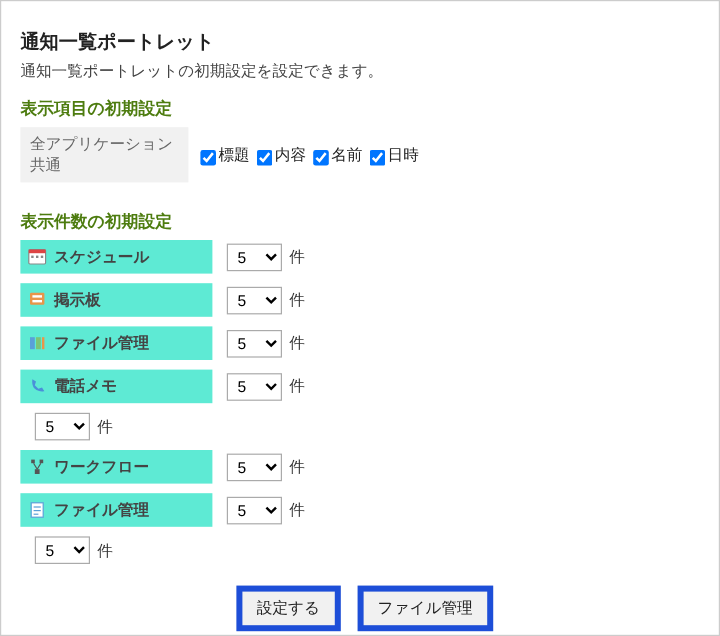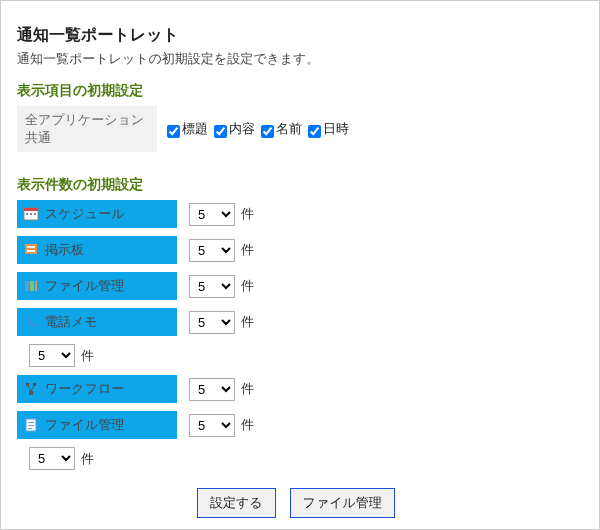--- a/index.html
+++ b/index.html
@@ -51,29 +51,30 @@
     color: #222;
   }
   .checks label { display: flex; align-items: flex-end; gap: 2px; }
   .checks input[type=checkbox] { margin: 0; }
   .count-section .count-row {
     display: flex;
     align-items: center;
     margin-bottom: 8px;
   }
   .count-label {
-    background: #0ea5e9;
+    background: #5eead4;
     width: 160px;
     padding: 5px 6px;
     display: flex;
     align-items: center;
     gap: 6px;
     color: #444;
     font-size: 13px;
     flex-shrink: 0;
+    font-weight: bold;
   }
   .count-label .icon { width: 16px; height: 16px; display:inline-block; flex-shrink:0; }
   .select-wrap {
     display: flex;
     align-items: center;
     gap: 6px;
     padding-left: 12px;
   }
   select.count-select {
     background: #fff;
@@ -84,21 +85,21 @@
   }
   .unit { color: #333; }
   .buttons {
     margin-top: 18px;
     padding-left: 180px;
     display: flex;
     gap: 14px;
   }
   button.action {
     background: #f1f1f1;
-    border: 1px solid #1d4ed8;
+    border: 5px solid #1d4ed8;
     padding: 5px 12px;
     font-size: 13px;
     color: #222;
     cursor: pointer;
   }
   
 </style>
 </head>
 <body>
 

